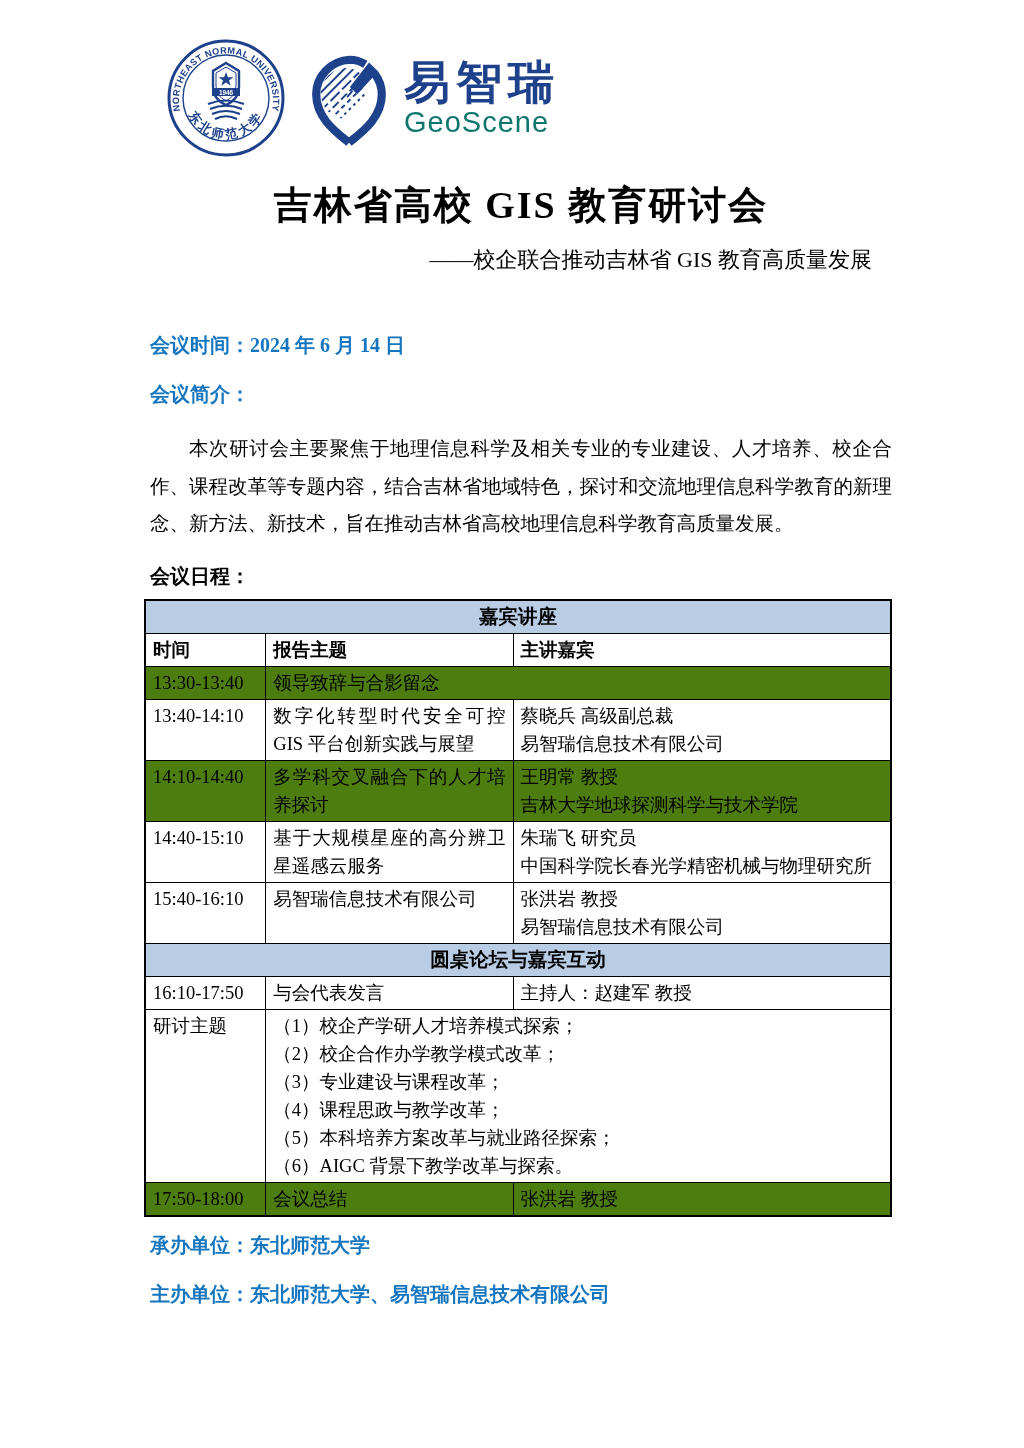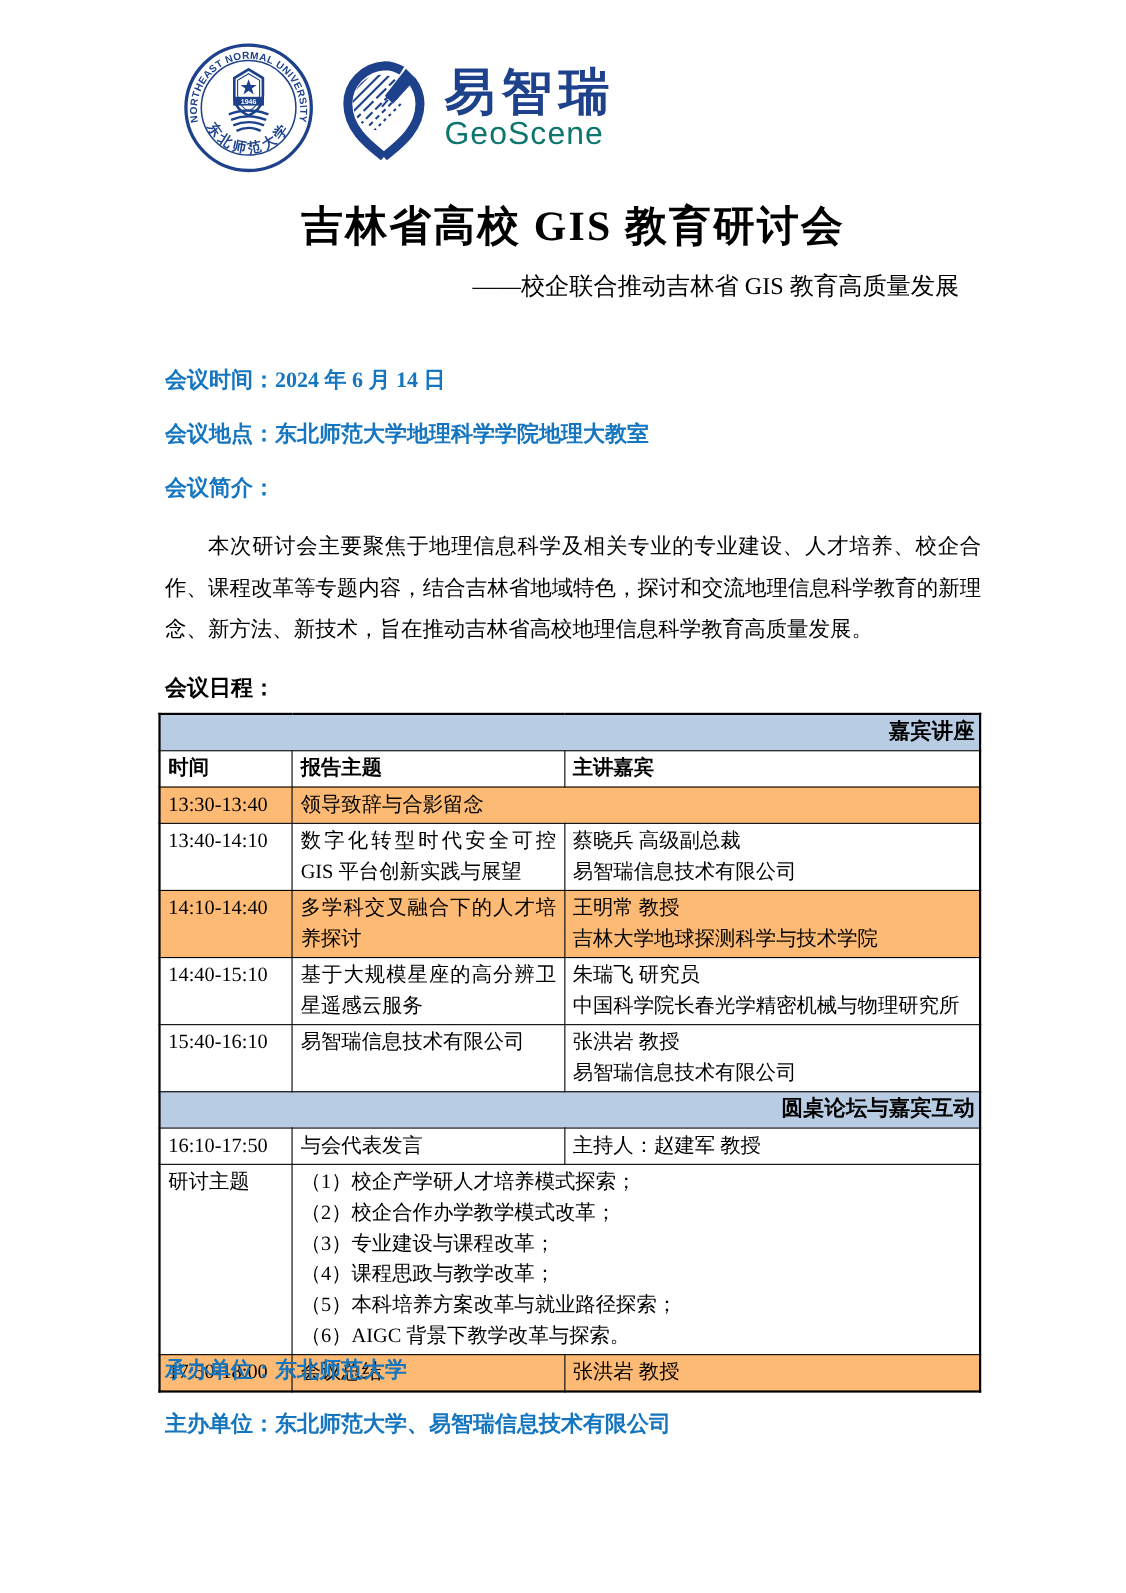--- a/index.html
+++ b/index.html
@@ -13,21 +13,21 @@
     overflow:hidden;
   }
   .content { position:absolute; left:150px; top:0; width:742px; }
 
   
   .logo-row { position:absolute; left:166px; top:38px; display:flex; align-items:center; }
   .seal-svg { width:120px; height:120px; }
   .gs-group { display:flex; align-items:center; margin-left:22px; }
   .gs-icon { width:82px; height:100px; }
   .gs-text { margin-left:14px; display:flex; flex-direction:column; }
-  .gs-cn { font-family:Liberation Sans, sans-serif; font-weight:bold;
+  .gs-cn { font-family:Liberation Serif, serif; font-weight:bold;
            font-size:46px; line-height:48px; color:#1e418c; letter-spacing:6px;text-align:right; }
   .gs-en { font-family:"Liberation Sans","DejaVu Sans",sans-serif; font-weight:500;
            font-size:29px; line-height:30px; color:#0f766e; letter-spacing:1px; }
 
   
   .doc-title { position:absolute; top:180px; width:100%; text-align:center;
                font-size:38px; font-weight:bold; letter-spacing:2px; }
   .doc-subtitle { position:absolute; top:245px; width:100%; text-align:right;
                   padding-right:20px; font-size:22px; }
 
@@ -37,24 +37,24 @@
   .intro { margin-top:14px; font-size:19.5px; line-height:37.5px; text-align:justify;
            text-indent:2em; color:#000; }
   .agenda-label { margin-top:20px; font-size:20px; font-weight:bold; color:#000000; }
 
   
   .agenda-table { margin-top:9px; margin-left:-6px; width:748px;
                   border-collapse:collapse; border:2px solid #000;
                   font-size:18.5px; }
   .agenda-table td { border:1px solid #000; padding:2px 7px; vertical-align:top;
                      line-height:28px; }
-  .sec-header td { background:#b8cce4; text-align:right; font-weight:bold;
+  .sec-header td { background:#b8cce4; text-align:center; font-weight:bold;
                    font-size:19.5px; padding:2px 4px; }
   .col-header td { font-weight:bold; }
-  .shade td { background:#fdba74; }
+  .shade td { background:#4d7c0f; }
   .cell-topic { text-align:justify; }
   .cell-time { font-family:"Liberation Serif","DejaVu Serif",serif; }
   .two-line div { line-height:28px; }
 
   
   .footer { position:absolute; top:1232px; width:100%; }
   .footer-line { font-size:20px; font-weight:bold; color:#1576bf; margin-bottom:22px; }
 </style>
 </head>
 <body>
@@ -117,21 +117,20 @@
       </div>
     </div>
   </div>
 
   <div class="content">
     <h1 class="doc-title">吉林省高校 GIS 教育研讨会</h1>
     <div class="doc-subtitle">——校企联合推动吉林省 GIS 教育高质量发展</div>
 
     <div class="meta">
       <div class="meta-line"><span>会议时间：</span><span>2024 年 6 月 14 日</span></div>
-      <div class="meta-line"><span>会议地点：</span><span>东北师范大学地理科学学院地理大教室</span></div>
       <div class="meta-line">会议简介：</div>
       <p class="intro">本次研讨会主要聚焦于地理信息科学及相关专业的专业建设、人才培养、校企合作、课程改革等专题内容，结合吉林省地域特色，探讨和交流地理信息科学教育的新理念、新方法、新技术，旨在推动吉林省高校地理信息科学教育高质量发展。</p>
       <div class="agenda-label">会议日程：</div>
 
       <table class="agenda-table">
         <colgroup>
             <col style="width:121px">
             <col style="width:248px">
             <col style="width:379px">
           </colgroup>

